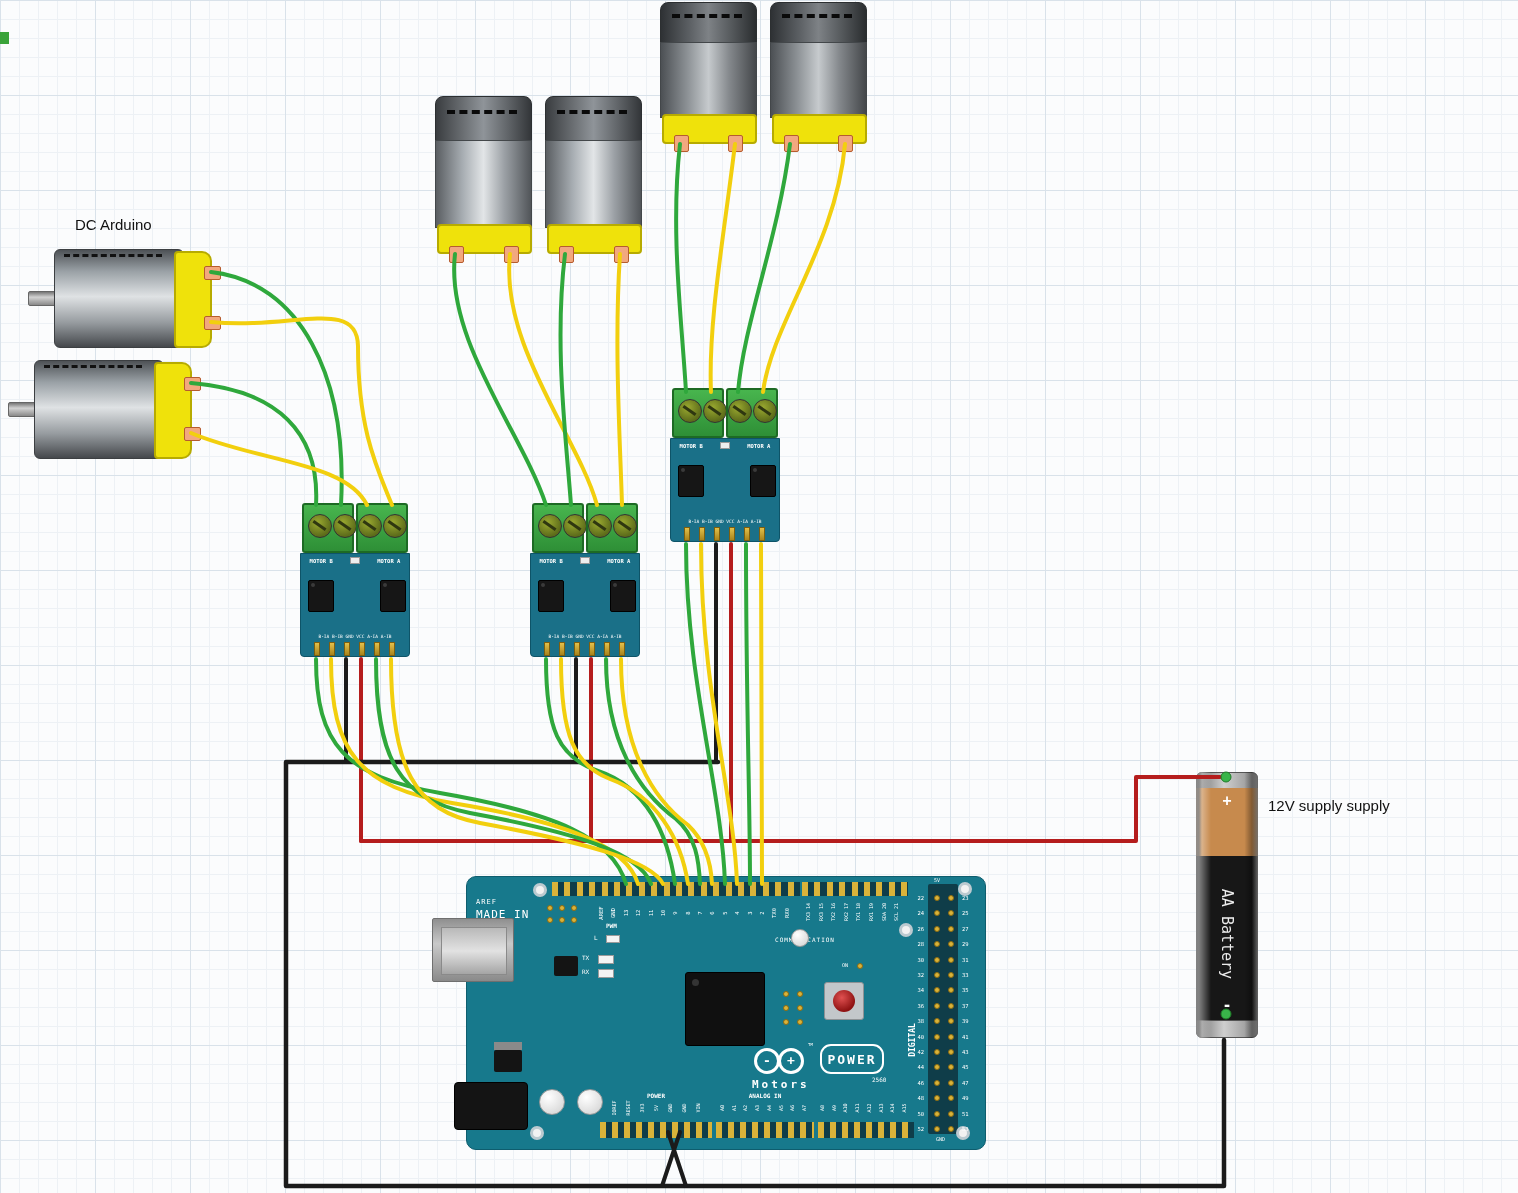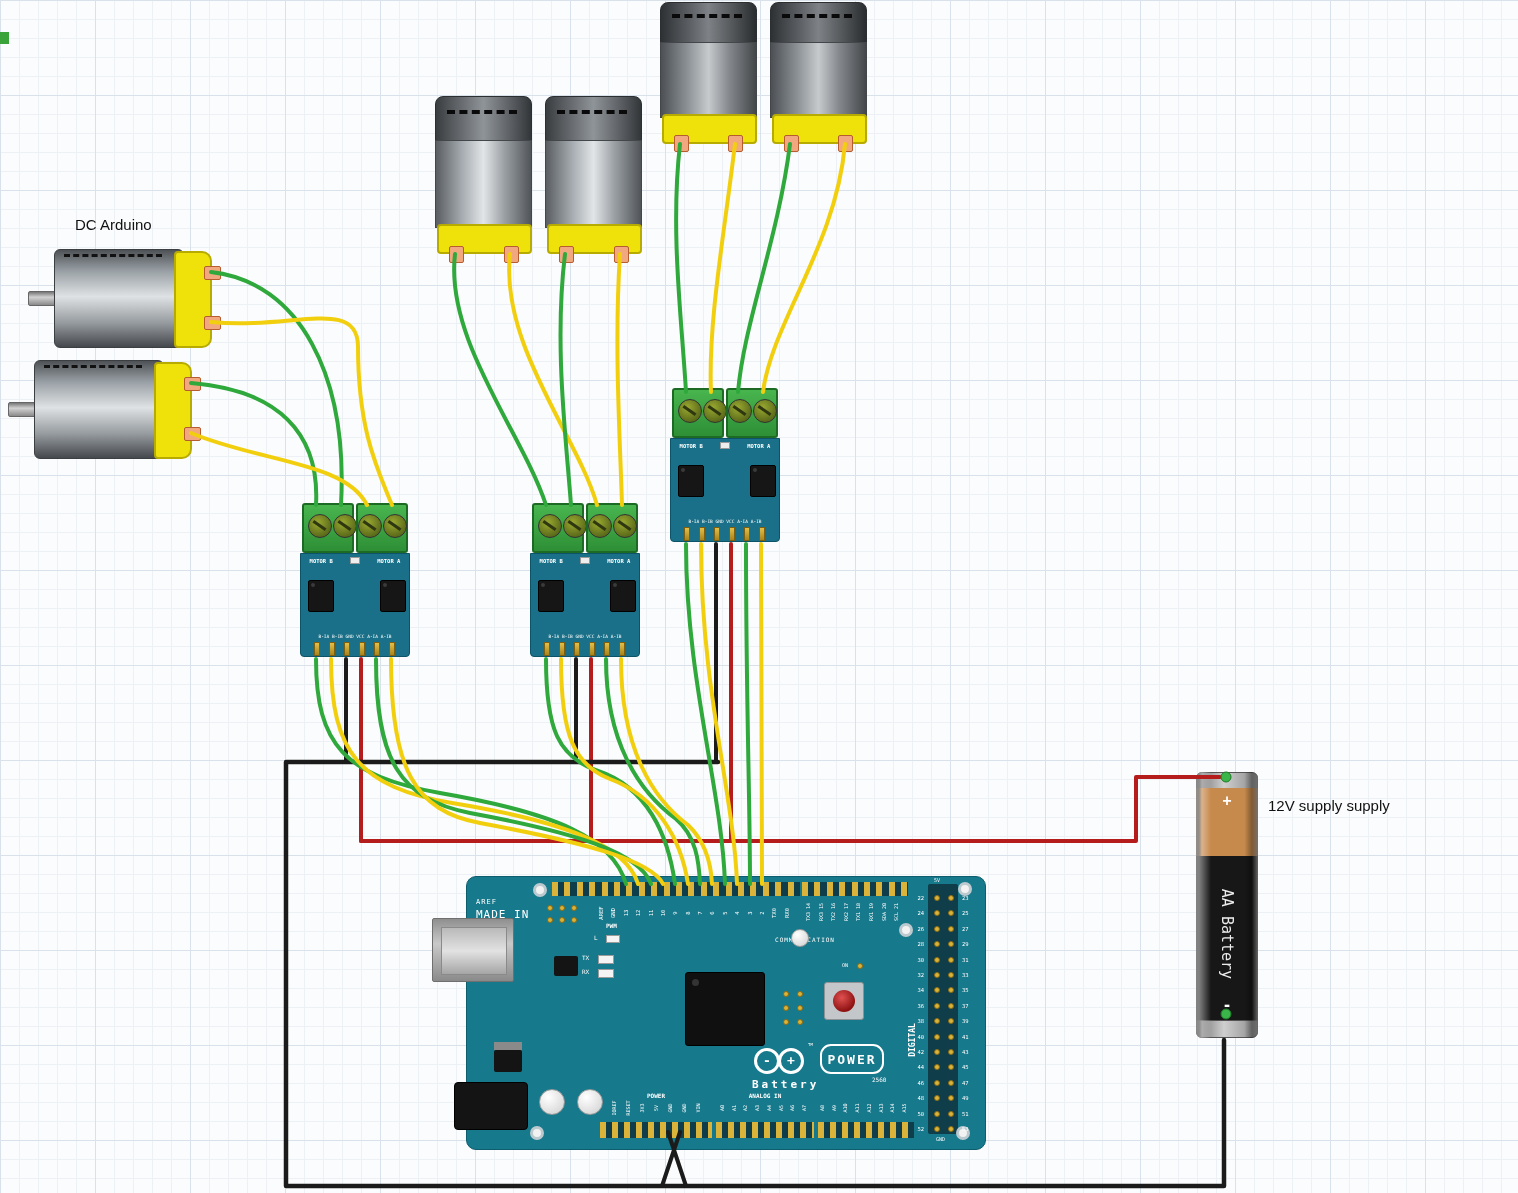--- a/index.html
+++ b/index.html
@@ -261,21 +261,21 @@
 <div class="hole" style="left:540px;top:890px"></div>
 <div class="hole" style="left:965px;top:889px"></div>
 <div class="hole" style="left:906px;top:930px"></div>
 <div class="hole" style="left:537px;top:1133px"></div>
 <div class="hole" style="left:963px;top:1133px"></div>
 
 <div class="lcir" style="left:754px;top:1048px">-</div>
 <div class="lcir" style="left:778px;top:1048px">+</div>
 <div class="wtxt" style="left:808px;top:1042px;font-size:4px">TM</div>
 <div class="megabox">POWER</div>
-<div class="wtxt" style="left:752px;top:1078px;font-size:11px;letter-spacing:3px;font-weight:bold">Battery</div>
+<div class="wtxt" style="left:752px;top:1078px;font-size:11px;letter-spacing:3px;font-weight:bold">Motors</div>
 <div class="wtxt" style="left:872px;top:1076px;font-size:6px">2560</div>
 <div class="vlabel" style="left:912px;top:1040px;font-size:8px;font-weight:bold">DIGITAL</div>
 <div class="wtxt" style="left:934px;top:877px;font-size:5px">5V</div>
 <div class="wtxt" style="left:936px;top:1136px;font-size:5px">GND</div>
 <div class="wtxt" style="left:600px;top:1092px;width:112px;text-align:center;font-weight:bold">POWER</div>
 <div class="wtxt" style="left:716px;top:1092px;width:98px;text-align:center;font-weight:bold">ANALOG IN</div>
 
 <div class="battery">
   <div class="bat-cap" style="top:0;border-radius:6px 6px 0 0"></div>
   <div class="bat-band"></div>

